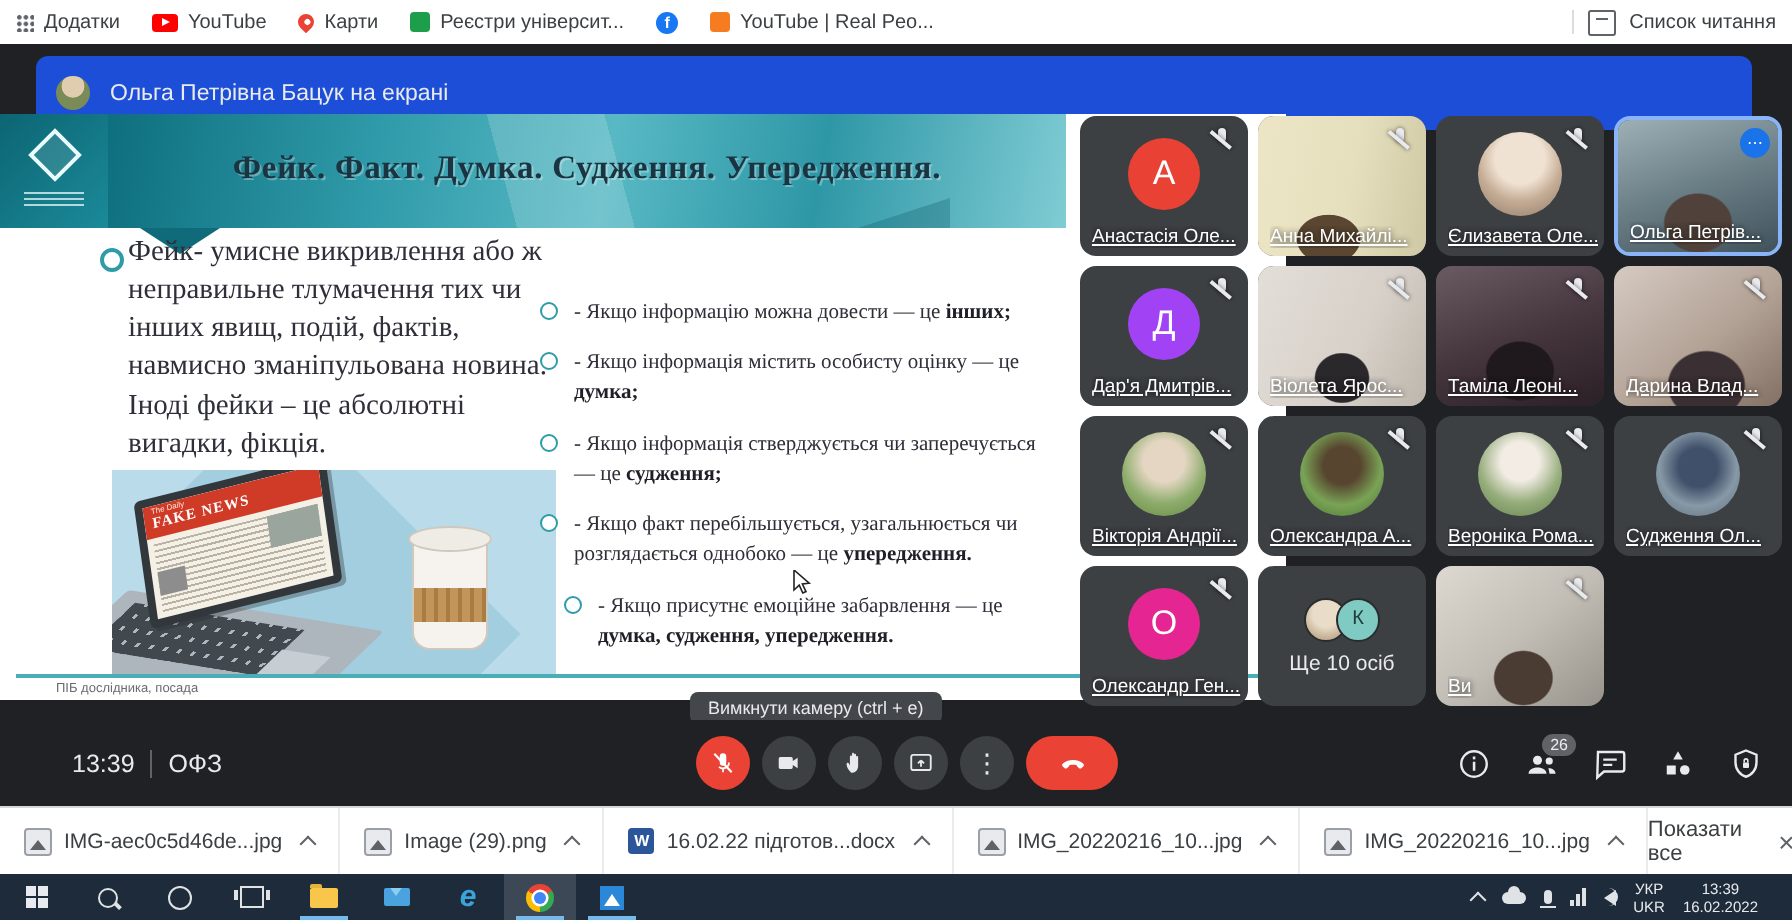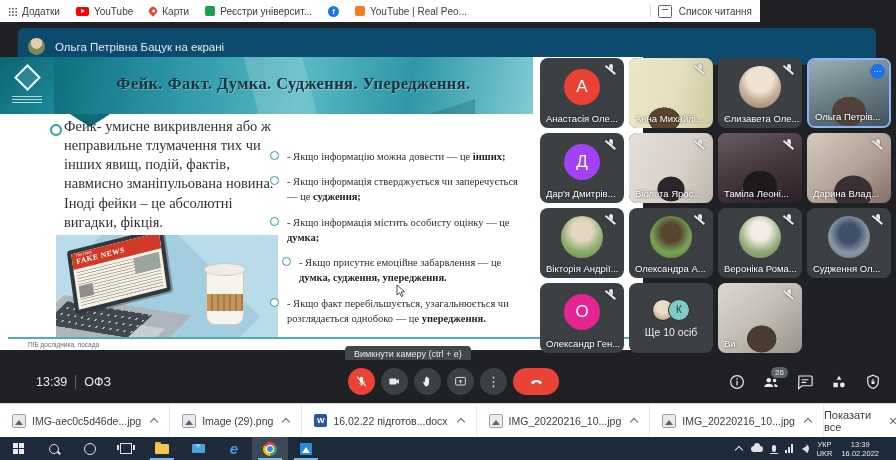--- a/index.html
+++ b/index.html
@@ -1,40 +1,40 @@
 <!DOCTYPE html>
 <html><head>
 <meta charset="utf-8">
 <title>Meet</title>
 <style>
   html,body{margin:0;padding:0;width:896px;height:460px;overflow:hidden;
     font-family:"Liberation Sans",sans-serif;background:#202124;}
   #screen{position:relative;width:896px;height:460px;background:#202124;}
 
   
-  #bookmarks{position:absolute;left:0;top:0;width:760px;height:22px;background:#fff;
+  #bookmarks{position:absolute;left:0;top:0;width:896px;height:22px;background:#fff;
     display:flex;align-items:center;padding:0 8px;box-sizing:border-box;font-size:10px;color:#3c4043;}
   .bm{display:inline-flex;align-items:center;gap:5px;margin-right:16px;cursor:pointer;white-space:nowrap;}
   .ic-grid{width:9px;height:9px;background-image:radial-gradient(#5f6368 1px,transparent 1.2px);background-size:3.3px 3.3px;}
   .ic-yt{width:13px;height:9px;background:#f00;border-radius:2px;position:relative;}
   .ic-yt::after{content:"";position:absolute;left:5px;top:2.4px;border-left:4px solid #fff;border-top:2.2px solid transparent;border-bottom:2.2px solid transparent;}
   .ic-pin{width:8px;height:8px;background:#ea4335;border-radius:50% 50% 50% 0;transform:rotate(-45deg);position:relative;}
   .ic-pin::after{content:"";position:absolute;left:2.5px;top:2.5px;width:3px;height:3px;border-radius:50%;background:#fff;}
   .ic-reg{width:10px;height:10px;background:#1e9e4a;border-radius:2px;}
   .ic-fb{width:11px;height:11px;background:#1877f2;border-radius:50%;color:#fff;font-size:8px;font-weight:bold;
     display:inline-flex;align-items:center;justify-content:center;}
   .ic-pu{width:10px;height:10px;background:#f57c20;border-radius:2px;}
   .bm-right{margin-left:auto;display:inline-flex;align-items:center;gap:7px;}
   .divider-v{width:1px;height:12px;background:#dadce0;}
   .ic-readlist{width:10px;height:9px;border:1.2px solid #5f6368;border-radius:1.5px;
     background:linear-gradient(#5f6368 1px,transparent 1px) 2px 2px/6px 2.6px no-repeat content-box;padding:1px;}
 
   
   #meet{position:absolute;left:0;top:22px;width:896px;height:381px;background:#202124;}
-  #banner{position:absolute;left:18px;top:6px;width:858px;height:37px;background:#0c4a6e;border-radius:6px;
+  #banner{position:absolute;left:18px;top:6px;width:858px;height:37px;background:#1d4ed8;border-radius:6px;
     display:flex;align-items:center;gap:10px;padding-left:10px;box-sizing:border-box;}
   .banner-avatar{width:17px;height:17px;border-radius:50%;
     background:radial-gradient(circle at 50% 30%, #e0cdb0 0 38%, #7b8b57 40% 100%);}
   .banner-text{font-size:11.5px;color:#e8eaed;}
 
   
   #stage{position:absolute;left:0;top:35px;width:643px;height:293px;background:#fff;overflow:hidden;}
   .logo-box{position:absolute;left:0;top:0;width:54px;height:57px;background:linear-gradient(135deg,#0c6573,#1b8a99);}
   .logo-diamond{display:block;width:15px;height:15px;border:2px solid #eafcff;background:rgba(255,255,255,.12);
     transform:rotate(45deg);margin:11px auto 0;}
@@ -94,21 +94,21 @@
   
   #tiles{position:absolute;left:540px;top:36px;display:grid;grid-template-columns:repeat(4,84px);
     grid-auto-rows:70px;gap:5px;}
   .tile{position:relative;background:#3c4043;border-radius:8px;overflow:hidden;box-sizing:border-box;cursor:pointer;}
   .tile.active{border:2px solid #8ab4f8;}
   .tile-media{position:absolute;inset:0;}
   .avatar-initial{position:absolute;left:50%;top:42%;transform:translate(-50%,-50%);width:36px;height:36px;
     border-radius:50%;display:flex;align-items:center;justify-content:center;color:#fff;font-size:17px;}
   .avatar-photo{position:absolute;left:50%;top:42%;transform:translate(-50%,-50%);width:42px;height:42px;border-radius:50%;}
   .tile-name{position:absolute;left:6px;bottom:4px;right:3px;font-size:9.5px;color:#fff;white-space:nowrap;
-    overflow:hidden;text-shadow:0 0 3px rgba(0,0,0,.8);}
+    overflow:hidden;text-shadow:0 0 3px rgba(0,0,0,.8);text-decoration:underline;}
   .mic-off{position:absolute;top:5px;right:7px;width:13px;height:13px;}
   .mic-off::before{content:"";position:absolute;left:5px;top:1px;width:3.6px;height:7px;border-radius:2px;background:#e8eaed;
     box-shadow:0 0 2px rgba(0,0,0,.6);}
   .mic-off::after{content:"";position:absolute;left:0;top:5.5px;width:13px;height:1.6px;background:#e8eaed;
     transform:rotate(40deg);box-shadow:0 0 2px rgba(0,0,0,.6);}
   .menu-dots{position:absolute;top:4px;right:4px;width:15px;height:15px;border-radius:50%;background:#1a73e8;
     color:#fff;font-size:8px;line-height:15px;text-align:center;}
   .more-wrap{position:absolute;inset:0;display:flex;flex-direction:column;align-items:center;justify-content:center;gap:5px;}
   .more-pair{display:flex;}
   .more-c{width:20px;height:20px;border-radius:50%;display:flex;align-items:center;justify-content:center;
@@ -268,33 +268,33 @@
         </div>
       </div>
 
       <div class="rcol">
         <div class="rb">
           <span class="rb-circle"></span>
           <span class="rb-text"><span>- Якщо інформацію можна довести — це </span><b>інших;</b></span>
         </div>
         <div class="rb">
           <span class="rb-circle"></span>
-          <span class="rb-text"><span>- Якщо інформація стверджується чи заперечується — це </span><b>судження;</b></span>
+          <span class="rb-text"><span>- Якщо інформація містить особисту оцінку — це </span><b>думка;</b></span>
         </div>
         <div class="rb">
           <span class="rb-circle"></span>
-          <span class="rb-text"><span>- Якщо інформація містить особисту оцінку — це </span><b>думка;</b></span>
+          <span class="rb-text"><span>- Якщо інформація стверджується чи заперечується — це </span><b>судження;</b></span>
+        </div>
+        <div class="rb">
+          <span class="rb-circle"></span>
+          <span class="rb-text"><span>- Якщо факт перебільшується, узагальнюється чи розглядається однобоко — це </span><b>упередження.</b></span>
         </div>
         <div class="rb ind">
           <span class="rb-circle"></span>
           <span class="rb-text"><span>- Якщо присутнє емоційне забарвлення — це </span><b>думка, судження, упередження.</b></span>
-        </div>
-        <div class="rb">
-          <span class="rb-circle"></span>
-          <span class="rb-text"><span>- Якщо факт перебільшується, узагальнюється чи розглядається однобоко — це </span><b>упередження.</b></span>
         </div>
       </div>
 
       <div class="slide-footline"></div>
       <div class="slide-foot-left">ПІБ дослідника, посада</div>
       <div class="slide-foot-right">16.02.2022</div>
 
       <svg class="cursor" width="10" height="13" viewBox="0 0 10 13">
         <path d="M1 0 L1 10 L3.6 7.6 L5.4 11.5 L7 10.8 L5.2 7 L8.6 6.6 Z" fill="#fff" stroke="#222" stroke-width="0.8"></path>
       </svg>

